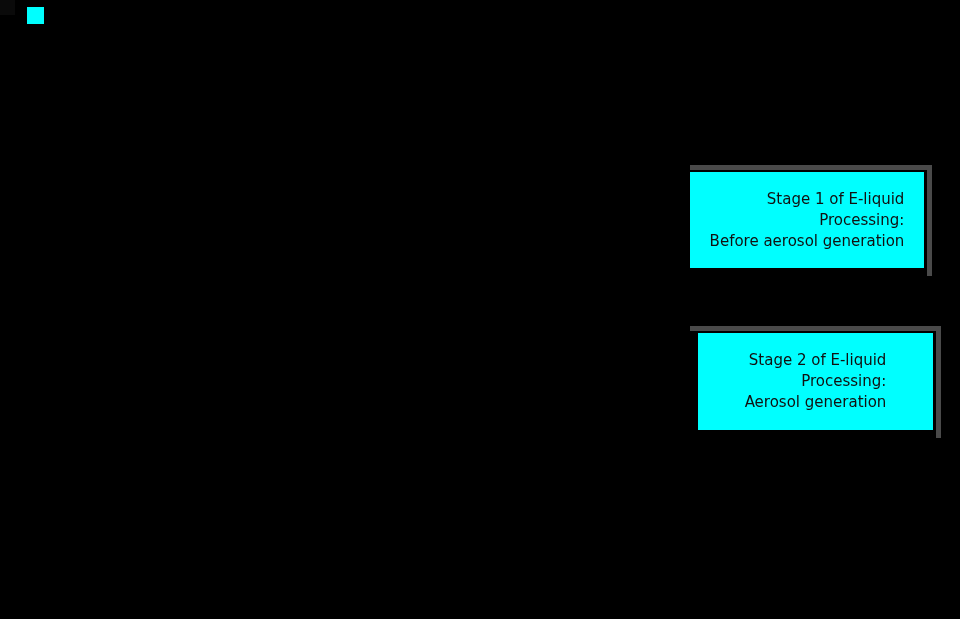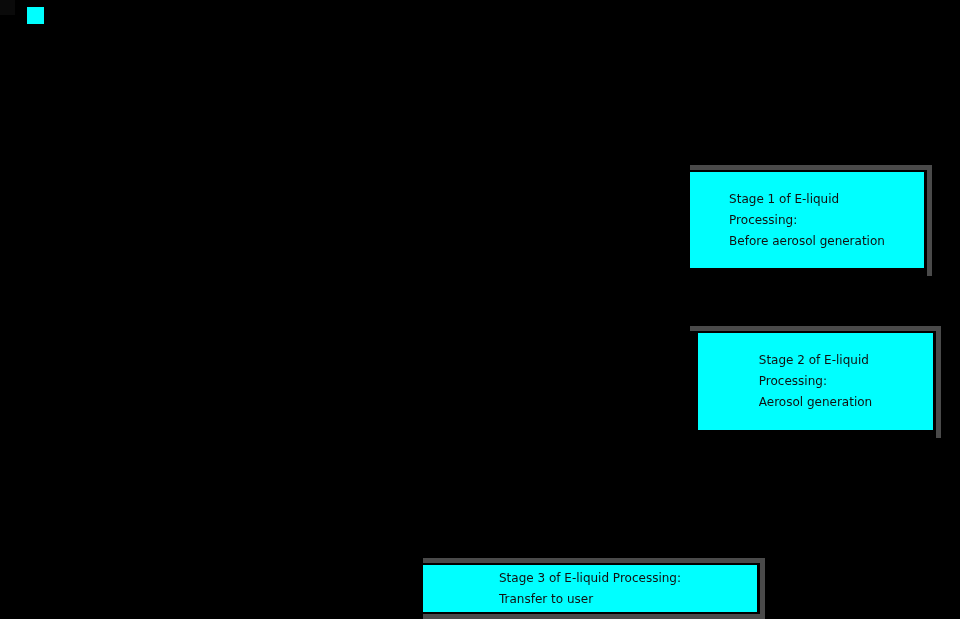--- a/index.html
+++ b/index.html
@@ -33,26 +33,26 @@
   }
   .stage-wrap {
     position: absolute;
     border-top: 5px solid var(--outline, #4a4a4a);
     border-right: 5px solid var(--outline, #4a4a4a);
     box-sizing: content-box;
   }
   .stage-fill {
     background: var(--fill, #00ffff);
     color: var(--text, #111);
-    font-size: 12px;
+    font-size: 15px;
     line-height: 21px;
     display: flex;
     align-items: center;
     justify-content: center;
-    text-align: left;
+    text-align: right;
     white-space: pre-line;
   }
   .w1 {
     left: 690px;
     top: 165px;
     padding: 2px 3px 8px 0;
   }
   .w1 .stage-fill { width: 234px; height: 96px; }
   .w2 {
     left: 690px;
@@ -82,18 +82,14 @@
 Processing:
 Before aerosol generation</div>
   </div>
 
   <div class="stage-wrap w2">
     <div class="stage-fill">Stage 2 of E-liquid
 Processing:
 Aerosol generation</div>
   </div>
 
-  <div class="stage-wrap w3">
-    <div class="stage-fill">Stage 3 of E-liquid Processing:
-Transfer to user</div>
-  </div>
 
 </div>
 
 </body></html>

